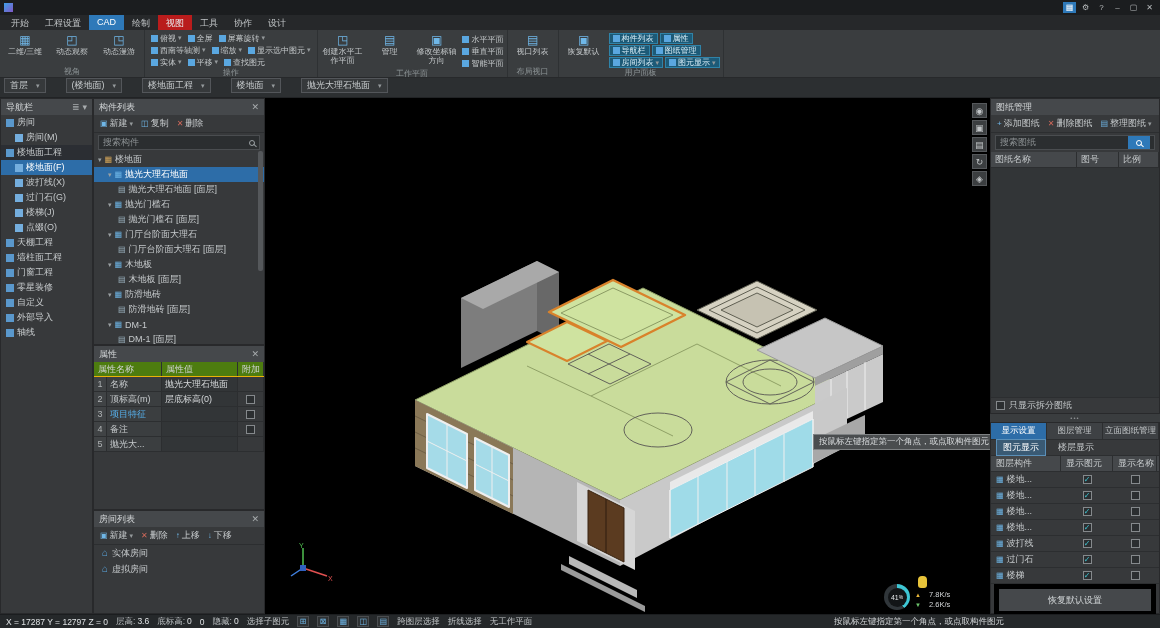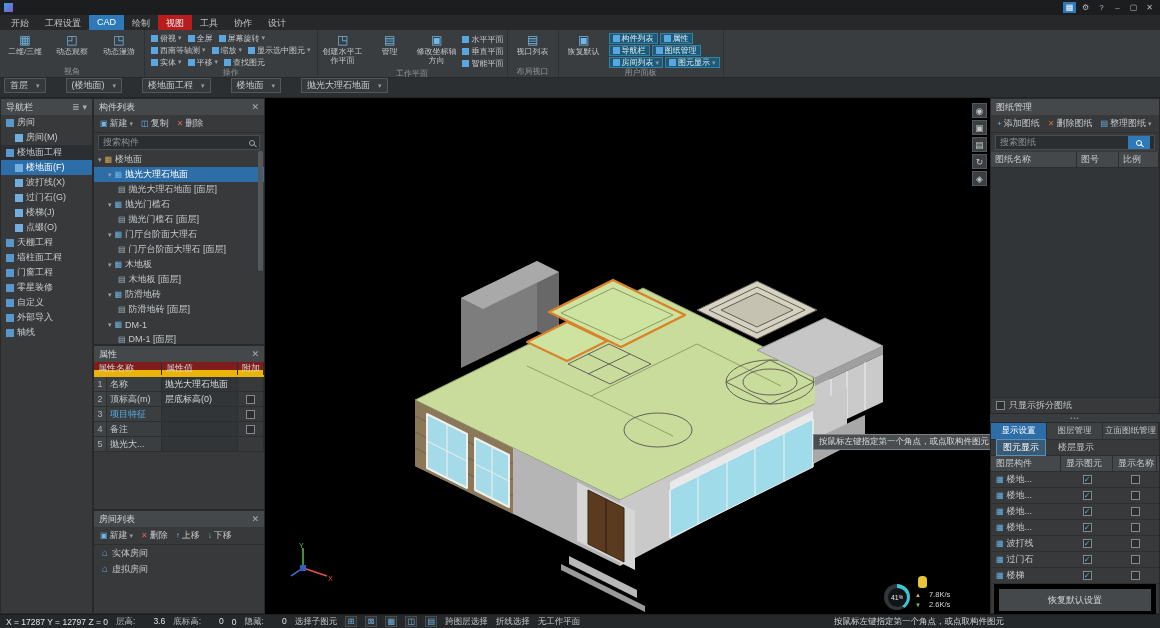--- a/index.html
+++ b/index.html
@@ -65,21 +65,21 @@
 .mag{position:relative;width:6px;height:6px;border:1px solid #9aa0a3;border-radius:50%;flex:0 0 auto}
 .mag::after{content:"";position:absolute;width:4px;height:1px;background:#9aa0a3;right:-3px;bottom:-1px;transform:rotate(40deg)}
 .mag.white{border-color:#fff}
 .mag.white::after{background:#fff}
 .titem{height:15px;display:flex;align-items:center;gap:3px;color:#c6cacc;white-space:nowrap;cursor:default;overflow:hidden}
 .titem.sel{background:#2d6da8;color:#fff}
 .titem.root .tic{color:#d8a85a}
 .car.dn{font-size:7px;color:#9aa0a2}
 .vscroll{position:absolute;right:1px;top:52px;width:5px;height:120px;background:#55585b;border-radius:2px}
 
-.prophead{display:grid;grid-template-columns:68px 76px 26px;height:15px;background:#7f1d1d;border-bottom:7px solid #eab308}
+.prophead{display:grid;grid-template-columns:68px 76px 26px;height:15px;background:#4d7c0f;border-bottom:1px solid #eab308}
 .phc{display:flex;align-items:center;padding-left:4px;border-right:1px solid #2c2e30;color:#d0d3d5}
 .prow{display:grid;grid-template-columns:13px 55px 76px 26px;height:15px;border-bottom:1px solid #2c2e30}
 .pc{display:flex;align-items:center;padding-left:3px;border-right:1px solid #2c2e30;overflow:hidden;white-space:nowrap}
 .pc.num{background:#404345;justify-content:center;padding-left:0;color:#aeb2b4}
 .pc.nm{background:#3b3e40}
 .pc.nm.blue{color:#56aee8}
 .pc.val{background:#323537;color:#d6d9db}
 .pc.chk{justify-content:center;padding-left:0}
 .cb{width:9px;height:9px;border:1px solid #85898c;background:#2b2e30;display:inline-flex;align-items:center;justify-content:center;font-size:8px;color:#3ec6d4;line-height:1}
 
@@ -118,21 +118,21 @@
 .dstab.act{background:#3a5a74;border:1px solid #5a8fb8;color:#fff}
 .dshead{display:grid;grid-template-columns:70px 52px 44px;height:16px;background:#45484b;border-bottom:1px solid #2c2e30;flex:0 0 auto}
 .dsc{display:flex;align-items:center;padding-left:5px;border-right:1px solid #2c2e30;overflow:hidden;white-space:nowrap}
 .drow{display:grid;grid-template-columns:70px 52px 44px;height:16px;border-bottom:1px solid #2c2e30;align-items:center;flex:0 0 auto}
 .dc{display:flex;align-items:center;gap:3px;padding-left:5px;overflow:hidden;white-space:nowrap}
 .dc.c{justify-content:center;padding-left:0}
 .resetbtn{margin:auto 3px 3px;height:32px;background:#45484b;border:5px solid #000000;display:flex;align-items:center;justify-content:center;color:#cfd3d5;flex:0 0 auto}
 
 .statusbar{position:absolute;left:0;right:0;bottom:0;height:14px;background:#25282a;display:flex;align-items:center;gap:8px;padding:0 6px;border-top:1px solid #1b1d1f;font-size:8.5px;z-index:5}
 .coords{color:#dfe2e4;white-space:nowrap}
-.sfield{display:flex;gap:18px;color:#b8bcbe;white-space:nowrap}
+.sfield{display:flex;gap:2px;color:#b8bcbe;white-space:nowrap}
 .sv{color:#e0e3e5}
 .stbox{width:12px;height:11px;background:#2f3234;border:1px solid #4a4d50;display:flex;align-items:center;justify-content:center;color:#6fb7e8;font-size:8px;flex:0 0 auto}
 .smode{color:#c2c6c8;white-space:nowrap}
 .shint{margin-left:auto;margin-right:150px;color:#d2d5d7;white-space:nowrap}
 </style>
 </head>
 <body>
 
 <div class="window">
 

